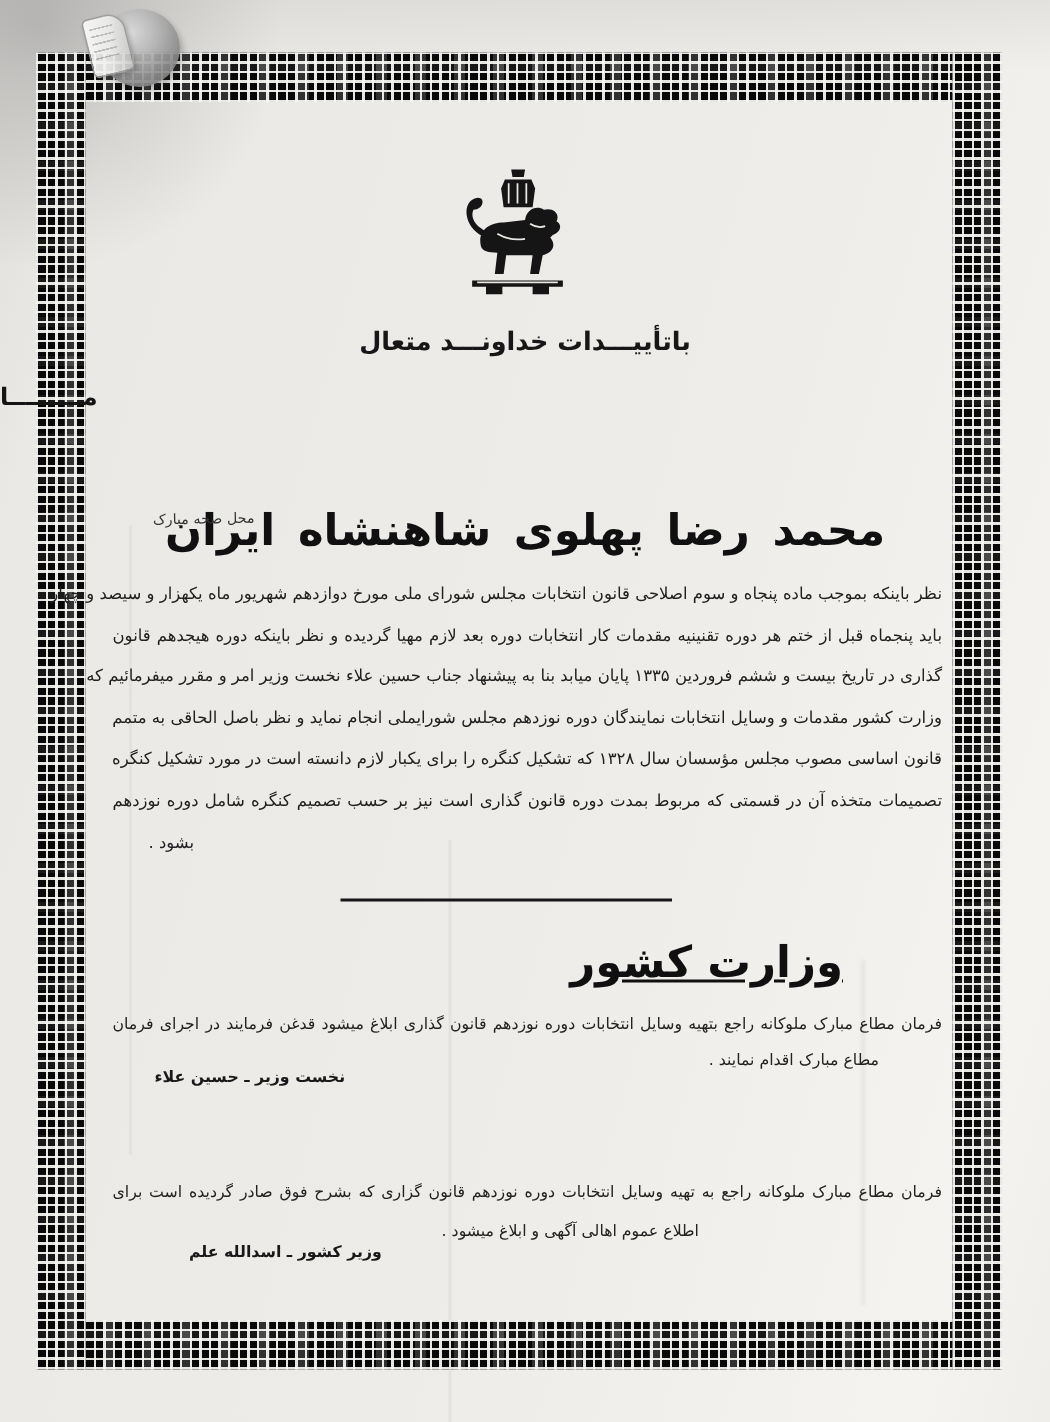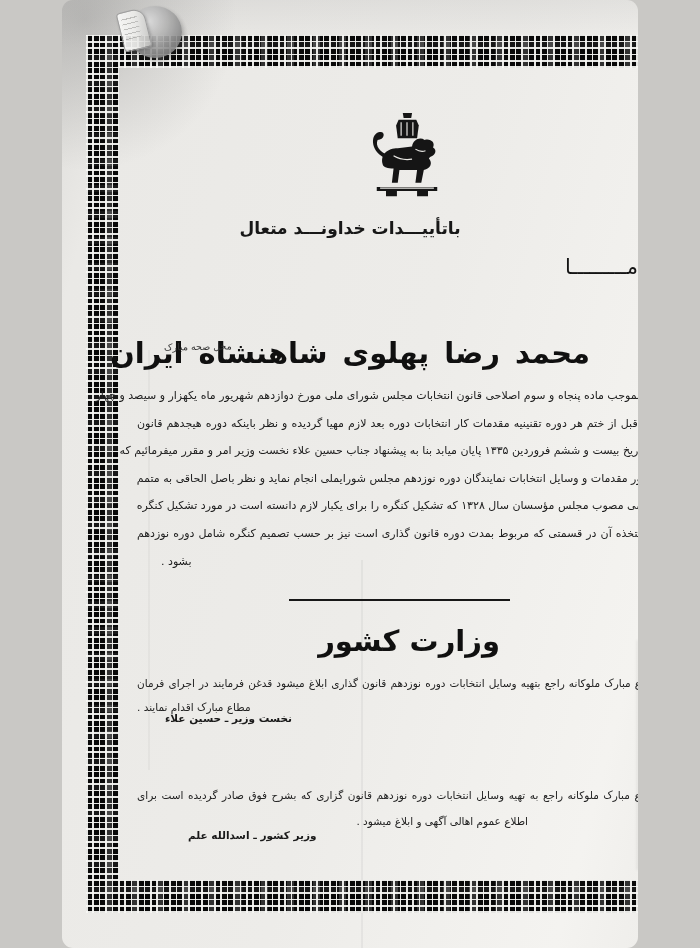--- a/index.html
+++ b/index.html
@@ -1,27 +1,26 @@
 <!DOCTYPE html>
 <html lang="fa"><head>
 <meta charset="utf-8">
 <style>
   html,body{margin:0;padding:0;background:#c9c8c5;}
   .page{
     position:relative;
-    width:576px;height:948px;
+    width:700px;height:948px;
     margin:0 auto;
     overflow:hidden;
     font-family:"DejaVu Sans",sans-serif;
     background:
       radial-gradient(circle at 4% 2%, rgba(96,96,96,.30) 0, rgba(96,96,96,0) 14%),
       linear-gradient(180deg, rgba(140,140,140,.14) 0, rgba(140,140,140,0) 5%),
       linear-gradient(105deg, #deddda 0%, #eae9e6 10%, #edece9 55%, #f4f3f0 90%, #efeeeb 100%);
     color:#1b1b1b;
-    border-radius:11px;
   }
   
   .frame{position:absolute;left:24px;top:35px;width:644px;height:878px;}
   .weave{
     position:absolute;
     background-color:#141414;
     background-image:
       repeating-linear-gradient(0deg,  rgba(248,248,245,.92) 0 1.6px, rgba(248,248,245,0) 1.6px 6.4px),
       repeating-linear-gradient(90deg, rgba(248,248,245,.92) 0 1.6px, rgba(248,248,245,0) 1.6px 6.4px),
       repeating-linear-gradient(90deg, rgba(0,0,0,.45) 0 19px, rgba(255,255,255,.14) 19px 26px),
@@ -47,39 +46,39 @@
   }
   .wm-page::after{
     content:"";position:absolute;left:3px;top:5px;width:16px;height:22px;
     background:repeating-linear-gradient(0deg,#bdbdbb 0 1px,transparent 1px 5px);
   }
   
   .emblem{position:absolute;left:303px;top:112px;width:84px;height:86px;z-index:3;}
   
   .invocation{position:absolute;left:0;top:218px;width:100%;text-align:center;
     font-size:17px;font-weight:bold;letter-spacing:.5px;color:#171717;}
-  .royal-we{position:absolute;left:0;top:255px;width:100%;text-align:right;
-    font-size:21px;font-weight:normal;color:#141414;}
+  .royal-we{position:absolute;left:0;top:255px;width:100%;text-align:left;
+    font-size:16px;font-weight:bold;color:#141414;}
   .royal-title{position:absolute;left:0;top:292px;width:100%;text-align:center;
     font-size:29px;font-weight:bold;word-spacing:5px;color:#101010;margin-top:44px;}
   .seal-note{position:absolute;left:102px;top:341px;font-size:9.5px;color:#333;
     transform:rotate(-1deg);}
   
   .decree{position:absolute;left:75px;top:382px;width:553px;direction:rtl;
     font-size:11px;line-height:27.6px;color:#202020;}
   .bline{text-align:justify;text-align-last:justify;white-space:nowrap;}
   .dateline{position:relative;text-align:left;}
   .closing-word{position:absolute;left:24px;top:0;}
   
   .divider{position:absolute;left:227px;top:599px;width:221px;height:2px;background:#171717;}
   .ministry-heading{position:absolute;right:138px;top:624px;font-size:29px;font-weight:bold;
-    direction:rtl;color:#101010;letter-spacing:.5px;}
+    direction:rtl;color:#101010;letter-spacing:.5px;text-decoration:underline;}
   .ministry-par{position:absolute;left:75px;top:672px;width:553px;direction:rtl;
     font-size:10.5px;line-height:23.5px;color:#222;}
-  .mline2{text-align:left;padding-right:42px;}
+  .mline2{text-align:right;padding-right:42px;}
   .aline2{text-align:right;padding-right:162px;}
   .signature{position:absolute;left:103px;font-size:10.5px;font-weight:bold;direction:rtl;color:#191919;}
   .sig-pm{top:712px;}
   .sig-interior{top:829px;margin-left:23px;}
   .announce-par{position:absolute;left:75px;top:782px;width:553px;direction:rtl;
     font-size:10.5px;line-height:26px;color:#222;}
   
   .artifact{position:absolute;pointer-events:none;}
   .a1{left:299px;top:560px;width:2px;height:388px;background:rgba(40,40,40,.05);}
   .a2{left:86px;top:350px;width:2px;height:420px;background:rgba(40,40,40,.04);}

